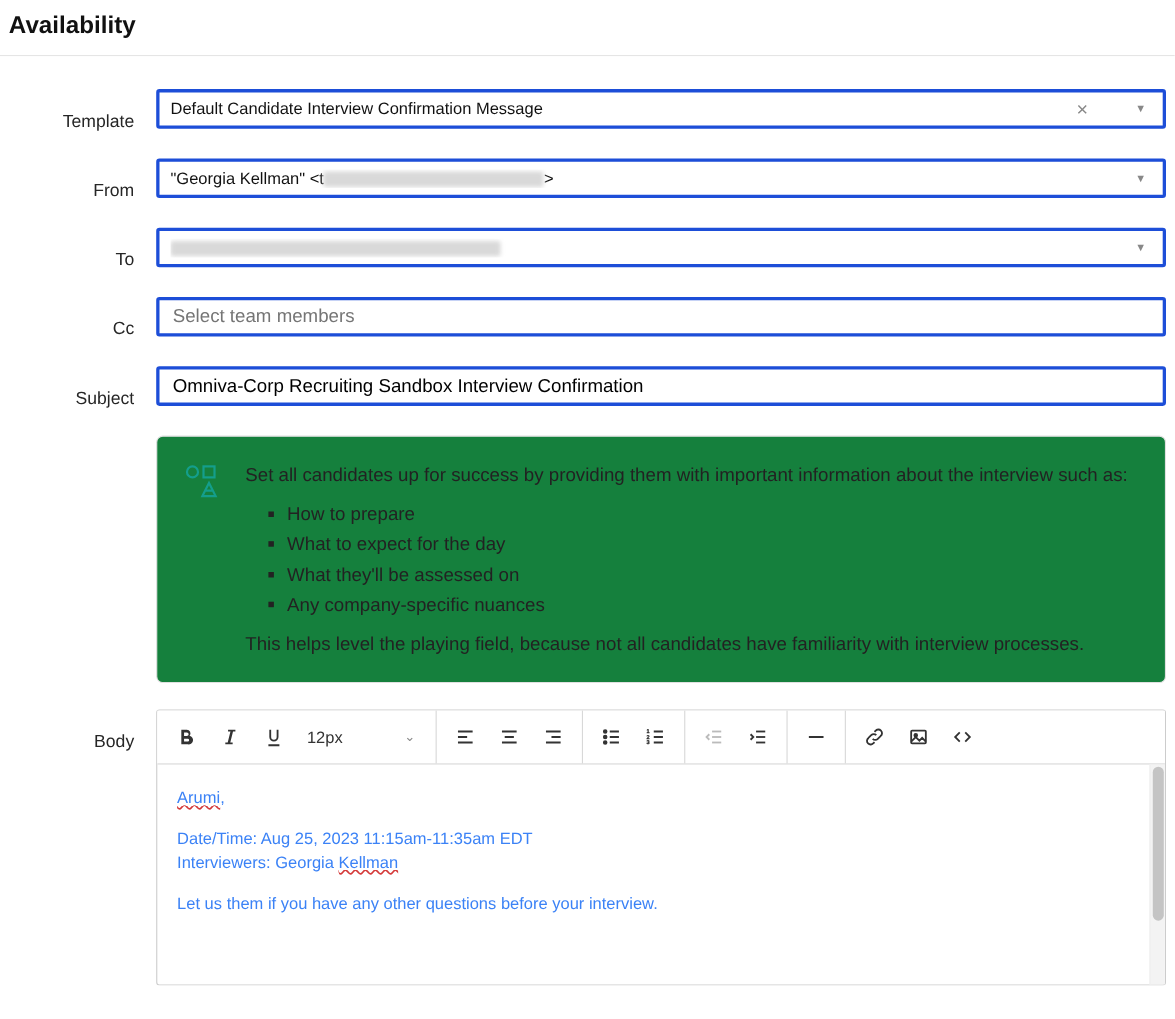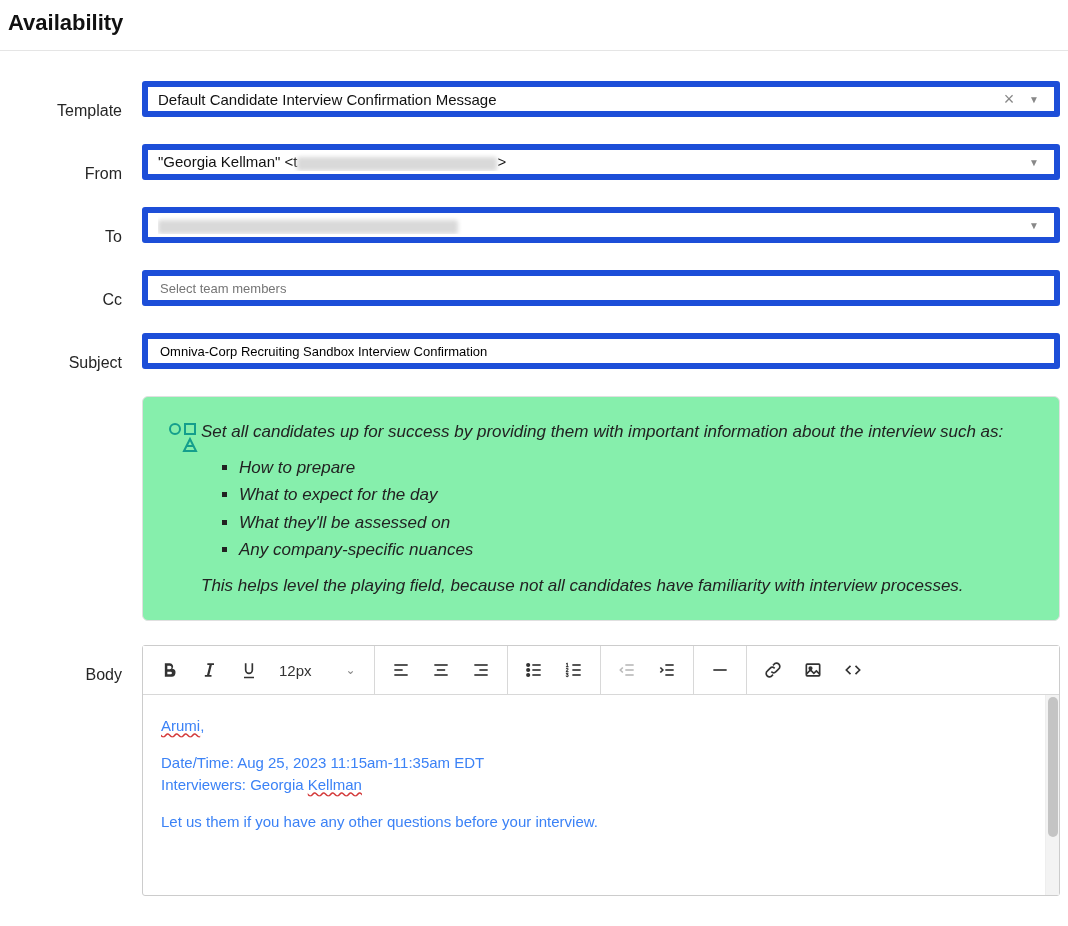--- a/index.html
+++ b/index.html
@@ -34,29 +34,30 @@
     font-size: 16px;
     color: #262626;
     flex-shrink: 0;
     margin-top: 13px;
   }
   .field {
     flex: 1;
     min-width: 0;
   }
   .select-box, .input-box {
-    border: 6px solid #1d4ed8;
+    border: 3px solid #1d4ed8;
     border-radius: 3px;
     background: #fff;
     display: flex;
     align-items: center;
     height: 36px;
     padding: 8px 10px;
     font-size: 15px;
     position: relative;
+    gap: 28px;
   }
   .select-box .text {
     flex: 1;
     white-space: nowrap;
     overflow: hidden;
     text-overflow: ellipsis;
   }
   .select-box .clear {
     width: 30px;
     text-align: center;
@@ -67,39 +68,39 @@
   .select-box .caret {
     width: 20px;
     text-align: center;
     color: #888;
     font-size: 10px;
   }
   .input-box input {
     border: none;
     outline: none;
     width: 100%;
-    font-size: 13px;
+    font-size: 17px;
     font-family: inherit;
     background: transparent;
   }
   .blur-strip {
     display: inline-block;
     height: 14px;
     background: #d9d9d9;
     border-radius: 2px;
     filter: blur(2px);
     vertical-align: middle;
   }
   .info-box {
     border: 1px solid #e0e0e0;
     border-radius: 6px;
-    background: #86efac;
+    background: #15803d;
     padding: 22px 24px 22px 24px;
     display: flex;
-    font-style: italic;
+    gap: 22px;
   }
   .info-icon {
     width: 34px;
     flex-shrink: 0;
     padding-top: 2px;
   }
   .info-content {
     flex: 1;
     font-size: 17px;
     color: #222;
@@ -135,21 +136,21 @@
     align-items: center;
     justify-content: center;
     cursor: pointer;
     color: #333;
   }
   .tool-btn svg { width: 20px; height: 20px; }
   .tool-btn.disabled { color: #bbb; cursor: default; }
   .font-size-select {
     display: flex;
     align-items: center;
-    gap: 34px;
+    gap: 56px;
     padding: 0 12px 0 10px;
     height: 40px;
     cursor: pointer;
     font-size: 15px;
     color: #333;
   }
   .font-size-select .chev { font-size: 12px; color: #888; }
   .editor-body-wrap {
     display: flex;
     height: 200px;

